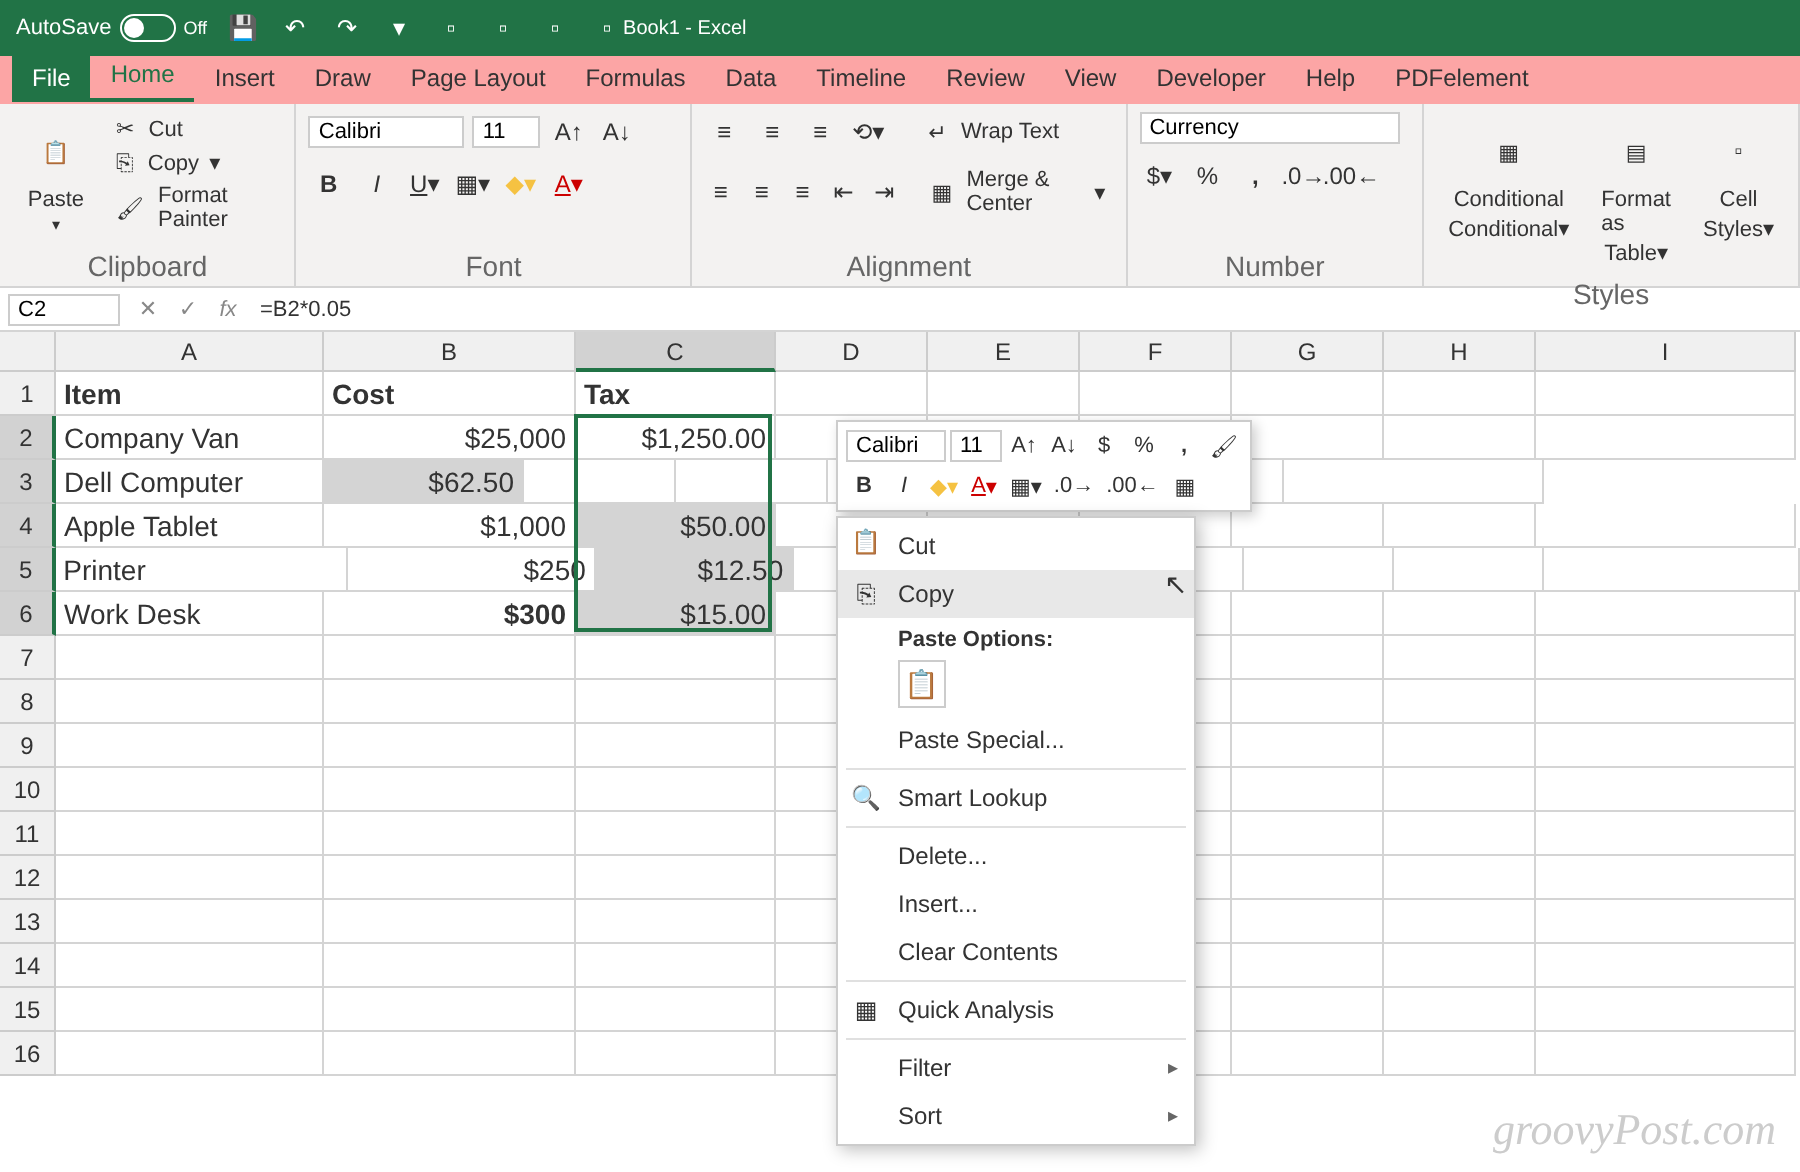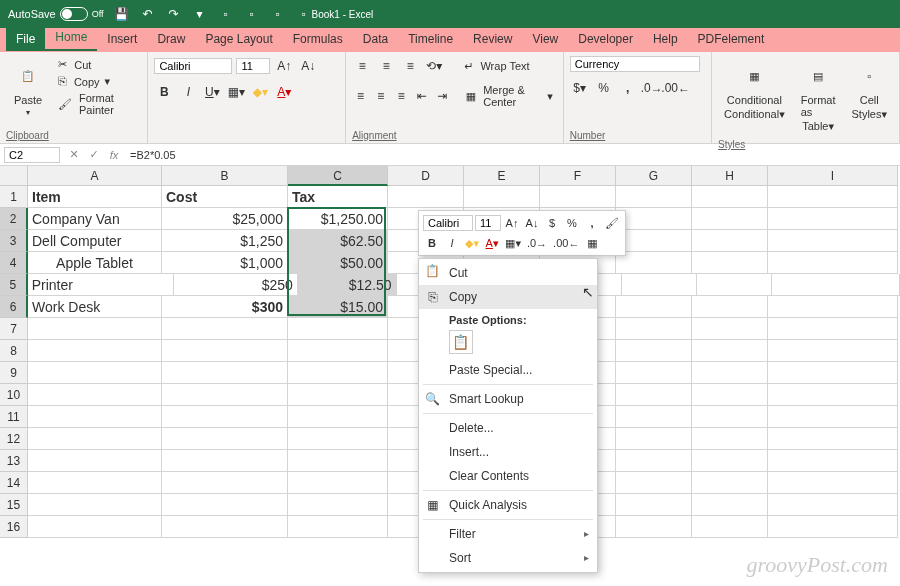--- a/index.html
+++ b/index.html
@@ -10,21 +10,21 @@
 .titlebar .toggle { width: 28px; height: 14px; border: 1px solid #fff; border-radius: 7px; position: relative; }
 .titlebar .toggle-dot { width: 10px; height: 10px; background: #fff; border-radius: 50%; position: absolute; top: 1px; left: 1px; }
 .titlebar .qat-icon { width: 16px; height: 16px; display: flex; align-items: center; justify-content: center; color: #fff; font-size: 12px; }
 .titlebar .center { flex: 1; font-size: 10px; }
 .menubar { background: #fca5a5; height: 24px; display: flex; align-items: flex-end; padding: 0 6px; border-bottom: 1px solid transparent; font-size: 12px; }
 .menubar .tab { padding: 4px 10px 5px; cursor: pointer; }
 .menubar .tab.file { color: #fff; background: #217346; }
 .menubar .tab.active { border-bottom: 2px solid #217346; color: #217346; font-weight: 400; }
 .ribbon { background: #f3f2f1; height: 92px; display: flex; border-bottom: 1px solid #d4d4d4; }
 .ribbon-group { border-right: 1px solid #d4d4d4; padding: 4px 6px 2px; display: flex; flex-direction: column; justify-content: space-between; }
-.ribbon-group-label { text-align: left; font-size: 10px; color: #666; padding-top: 2px; text-decoration: underline; }
+.ribbon-group-label { text-align: center; font-size: 14px; color: #666; padding-top: 2px; }
 .ribbon-row { display: flex; align-items: center; gap: 4px; }
 .ribbon-btn { padding: 2px 4px; font-size: 11px; display: flex; align-items: center; gap: 2px; }
 .ribbon-big { display: flex; flex-direction: column; align-items: center; padding: 4px 6px; gap: 2px; font-size: 11px; }
 .ribbon-icon-big { width: 32px; height: 32px; display: flex; align-items: center; justify-content: center; }
 .font-select { border: 1px solid #ccc; font-size: 11px; padding: 1px 4px; background: #fff; }
 .font-select.fontname { width: 78px; }
 .font-select.fontsize { width: 34px; }
 .fmt-btn { width: 20px; height: 20px; display: inline-flex; align-items: center; justify-content: center; font-size: 12px; }
 .formula-bar { height: 22px; display: flex; align-items: center; border-bottom: 1px solid #d4d4d4; background: #fff; }
 .namebox { width: 56px; border: 1px solid #ccc; padding: 1px 4px; font-size: 11px; margin: 0 4px; background: #fff; }
@@ -132,20 +132,21 @@
           </span>
         <span class="fmt-btn">
             <i>I</i>
           </span>
         <span class="fmt-btn"><u>U</u>▾</span>
         <span class="fmt-btn">▦▾</span>
         <span class="fmt-btn" style="color:#f5c242">◆▾</span>
         <span class="fmt-btn" style="color:#c00"><u>A</u>▾</span>
       </div>
     </div>
+    <div class="ribbon-group-label">Font</div>
   </div>
 
   <div class="ribbon-group" style="width:220px">
     <div>
       <div class="ribbon-row" style="margin-bottom:6px">
         <span class="fmt-btn">≡</span>
         <span class="fmt-btn">≡</span>
         <span class="fmt-btn">≡</span>
         <span class="fmt-btn">⟲▾</span>
         <span style="width:8px"></span>
@@ -245,32 +246,31 @@
       <div class="cell" style="width: 76px;"></div>
       <div class="cell" style="width: 76px;"></div>
       <div class="cell" style="width: 76px;"></div>
       <div class="cell" style="width: 76px;"></div>
       <div class="cell" style="width: 76px;"></div>
       <div class="cell" style="width: 130px;"></div>
     </div>
     <div class="row">
       <div class="row-h sel">3</div>
       <div class="cell" style="width: 134px;">Dell Computer</div>
-      <div class="cell right" style="width: 126px;">$1,250</div>
       <div class="cell right sel" style="width: 100px;">$62.50</div>
       <div class="cell" style="width: 76px;"></div>
       <div class="cell" style="width: 76px;"></div>
       <div class="cell" style="width: 76px;"></div>
       <div class="cell" style="width: 76px;"></div>
       <div class="cell" style="width: 76px;"></div>
       <div class="cell" style="width: 130px;"></div>
     </div>
     <div class="row">
       <div class="row-h sel">4</div>
-      <div class="cell" style="width: 134px; text-align: center;">Apple Tablet</div>
+      <div class="cell" style="width: 134px;">Apple Tablet</div>
       <div class="cell right" style="width: 126px;">$1,000</div>
       <div class="cell right sel" style="width: 100px;">$50.00</div>
       <div class="cell" style="width: 76px;"></div>
       <div class="cell" style="width: 76px;"></div>
       <div class="cell" style="width: 76px;"></div>
       <div class="cell" style="width: 76px;"></div>
       <div class="cell" style="width: 76px;"></div>
       <div class="cell" style="width: 130px;"></div>
     </div>
     <div class="row">

